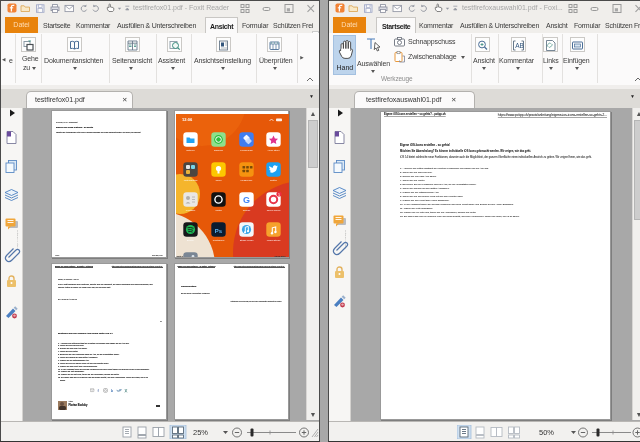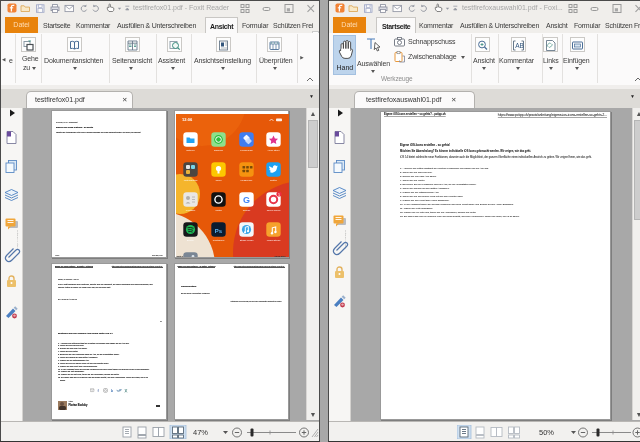--- a/index.html
+++ b/index.html
@@ -368,21 +368,21 @@
           </g>
       </g>
       <rect x="49" y="0" width="16" height="14" fill="#cfe0f1" stroke="#9ab7d8" stroke-width="0.7"></rect>
       <g fill="none" stroke="#5a6a7a" stroke-width="0.9">
         <rect x="51.5" y="2" width="5" height="6.5" fill="#fff"></rect>
           <rect x="57.5" y="2" width="5" height="6.5" fill="#fff"></rect>
         <rect x="51.5" y="10" width="5" height="3" fill="#fff"></rect>
           <rect x="57.5" y="10" width="5" height="3" fill="#fff"></rect>
       </g>
     </svg>
-    <div class="zoomtxt" style="left:192px">47%</div>
+    <div class="zoomtxt" style="left:192px">25%</div>
     <svg class="abs" style="left:220px;top:4px" width="100" height="13" viewBox="0 0 100 13">
       <path d="M2 5 l2.5 3 2.5-3 z" fill="#555"></path>
       <circle cx="16" cy="6.5" r="4.5" fill="none" stroke="#666" stroke-width="0.9"></circle>
       <path d="M13.8 6.5 h4.4" stroke="#666" stroke-width="1"></path>
       <path d="M26 6.5 H75" stroke="#8a8a8a" stroke-width="1"></path>
       <path d="M49 4.5 v4" stroke="#8a8a8a" stroke-width="0.8"></path>
       <rect x="29.5" y="2.5" width="3" height="8" rx="1" fill="#2a2a2a"></rect>
       <circle cx="83" cy="6.5" r="4.5" fill="none" stroke="#666" stroke-width="0.9"></circle>
       <path d="M80.8 6.5 h4.4 M83 4.3 v4.4" stroke="#666" stroke-width="1"></path>
       <path d="M97 3 L91 11 M97 6 L93.5 11 M97 9 L95.5 11" stroke="#9a9a9a" stroke-width="0.8"></path>

